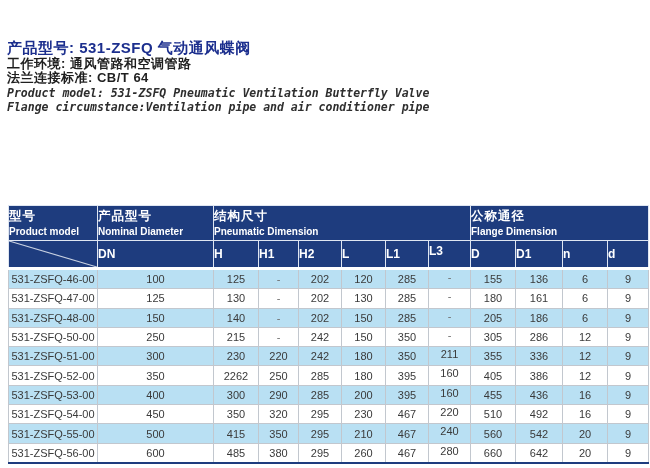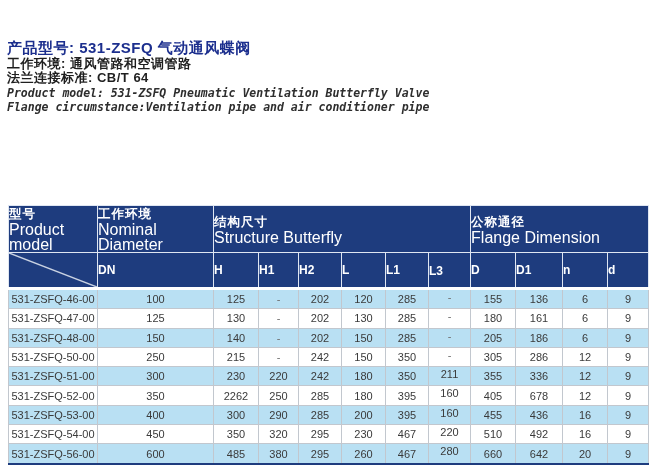--- a/index.html
+++ b/index.html
@@ -36,31 +36,31 @@
   table.dims thead th, table.dims thead td{
     background:var(--header-bg,#1e3c7e);color:#fff;
     border:1px solid #dfe6f2;text-align:left;vertical-align:middle;padding:0;
   }
   table.dims thead tr.group-row th{height:34px;}
   table.dims thead tr.col-row th, table.dims thead tr.col-row td{
     height:23px;font-size:12px;font-weight:bold;
     border-bottom:3px solid #ffffff;
   }
   .hz{display:block;font-size:12.5px;font-weight:bold;line-height:16px;letter-spacing:1px;}
-  .he{display:block;font-size:16px;font-weight:normal;line-height:15px;}
+  .he{display:block;font-size:10px;font-weight:bold;line-height:15px;}
   td.diag{position:relative;padding:0;}
   td.diag svg{position:absolute;left:0;top:0;width:100%;height:100%;display:block;}
   table.dims tbody td{
     height:17.3px;border:1px solid #c2c7ce;background:#fff;
     text-align:center;vertical-align:middle;
     font-size:11px;color:#3a3a3a;padding:0;
   }
   table.dims tbody tr:nth-child(odd) td{background:var(--row-alt,#b9e0f3);}
   table.dims tbody tr:last-child td{border-bottom:2px solid var(--header-bg,#1e3c7e);}
-  table.dims th.col-l3{vertical-align:top;padding-top:11px;}
+  table.dims th.col-l3{vertical-align:top;padding-top:3px;}
   table.dims tbody td.col-l3{vertical-align:top;padding-top:1px;}
   table.dims tbody td.dash{color:#6f6f6f;}
 </style>
 </head>
 <body>
 
 <div class="page">
 
   <div class="top-info">
     <div class="doc-title">产品型号: 531-ZSFQ 气动通风蝶阀</div>
@@ -86,26 +86,26 @@
         <col style="width:45px">
         <col style="width:41px">
     </colgroup>
     <thead>
       <tr class="group-row">
         <th>
           <span class="hz">型号</span>
           <span class="he">Product model</span>
         </th>
         <th>
-          <span class="hz">工作环境</span>
+          <span class="hz">产品型号</span>
           <span class="he">Nominal Diameter</span>
         </th>
         <th colspan="6">
           <span class="hz">结构尺寸</span>
-          <span class="he">Structure Butterfly</span>
+          <span class="he">Pneumatic Dimension</span>
         </th>
         <th colspan="4">
           <span class="hz">公称通径</span>
           <span class="he">Flange Dimension</span>
         </th>
       </tr>
       <tr class="col-row">
         <td class="diag">
           <svg viewBox="0 0 89 23" preserveAspectRatio="none">
             <line x1="0" y1="0" x2="89" y2="23" stroke="#c9d2e2" stroke-width="1"></line>
@@ -198,21 +198,21 @@
         <tr>
           <td>531-ZSFQ-52-00</td>
           <td>350</td>
           <td>2262</td>
           <td>250</td>
           <td>285</td>
           <td>180</td>
           <td>395</td>
           <td class="col-l3">160</td>
           <td>405</td>
-          <td>678</td>
+          <td>386</td>
           <td>12</td>
           <td>9</td>
         </tr>
         <tr>
           <td>531-ZSFQ-53-00</td>
           <td>400</td>
           <td>300</td>
           <td>290</td>
           <td>285</td>
           <td>200</td>
@@ -228,20 +228,34 @@
           <td>450</td>
           <td>350</td>
           <td>320</td>
           <td>295</td>
           <td>230</td>
           <td>467</td>
           <td class="col-l3">220</td>
           <td>510</td>
           <td>492</td>
           <td>16</td>
+          <td>9</td>
+        </tr>
+        <tr>
+          <td>531-ZSFQ-55-00</td>
+          <td>500</td>
+          <td>415</td>
+          <td>350</td>
+          <td>295</td>
+          <td>210</td>
+          <td>467</td>
+          <td class="col-l3">240</td>
+          <td>560</td>
+          <td>542</td>
+          <td>20</td>
           <td>9</td>
         </tr>
         <tr>
           <td>531-ZSFQ-56-00</td>
           <td>600</td>
           <td>485</td>
           <td>380</td>
           <td>295</td>
           <td>260</td>
           <td>467</td>

